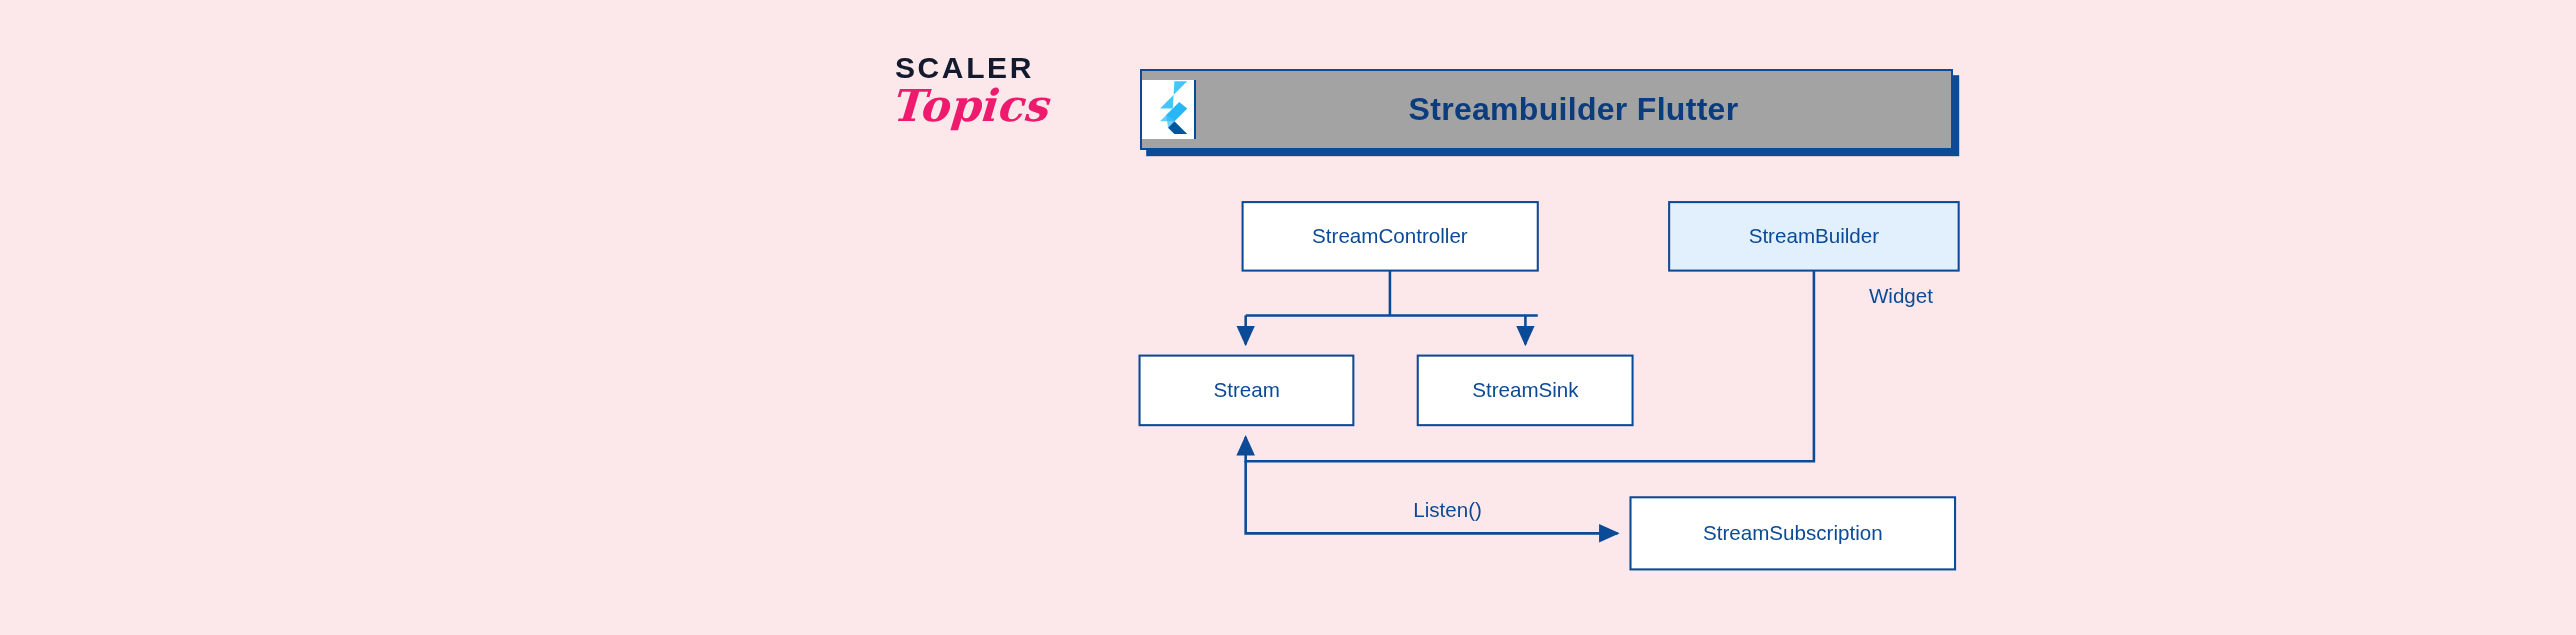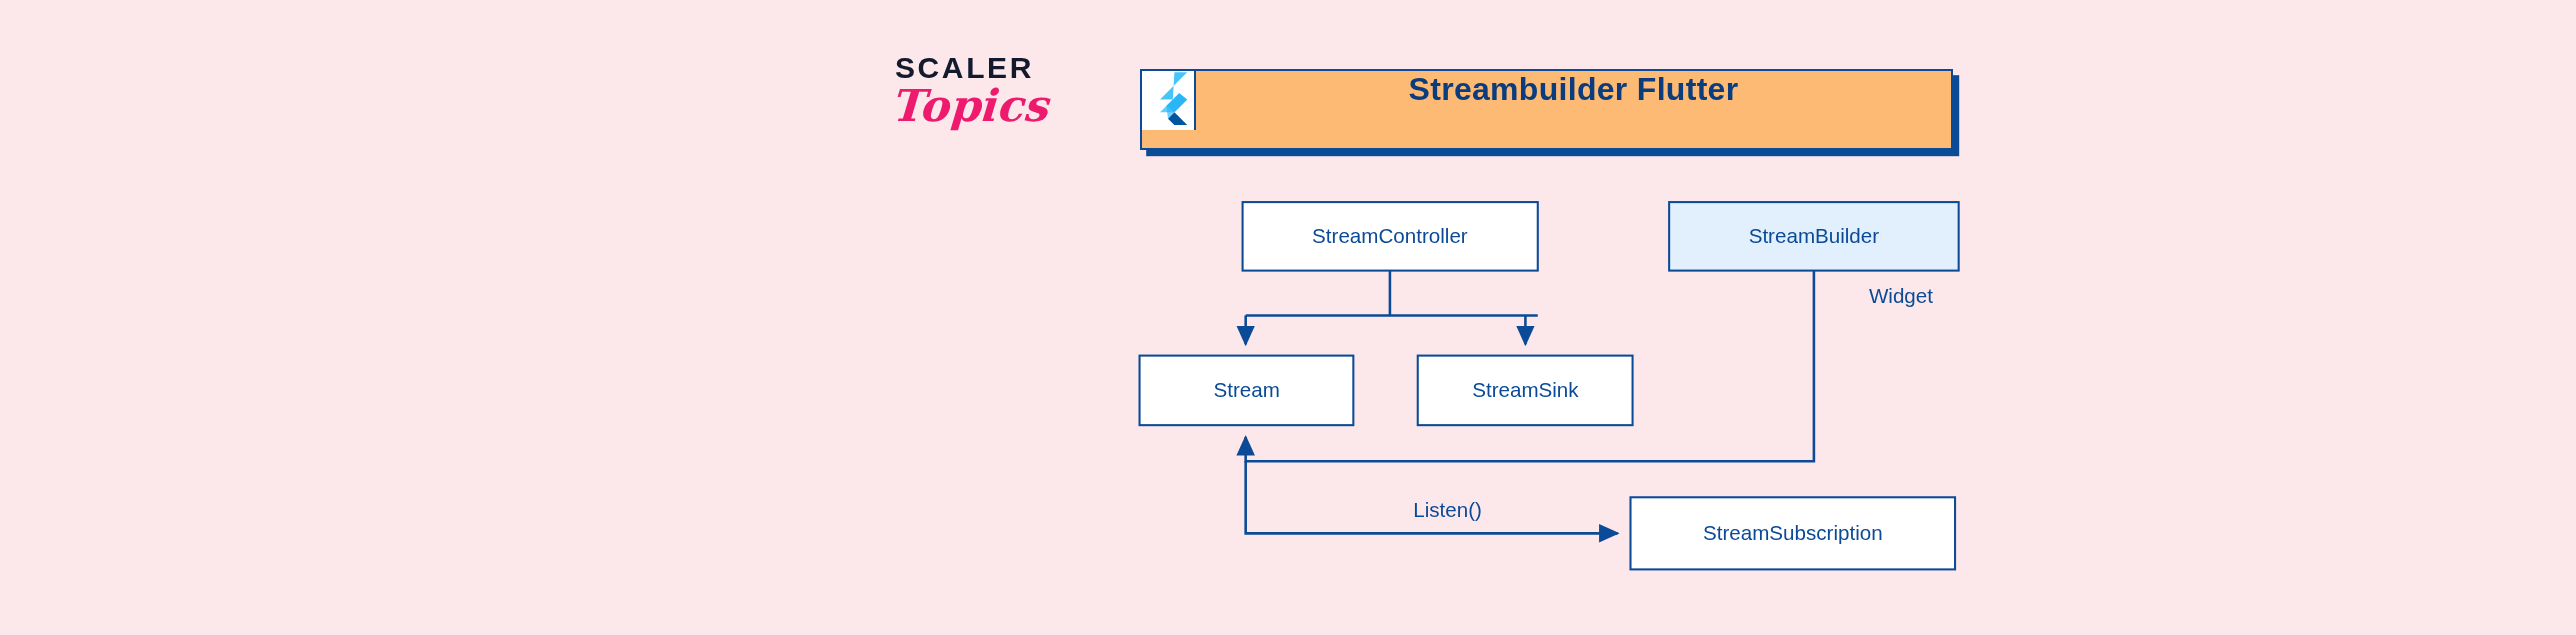--- a/index.html
+++ b/index.html
@@ -33,24 +33,24 @@
     margin-left:2.1px;
     transform:skewX(-6deg);
     transform-origin:left top;
   }
 
   
   #banner{
     position:absolute;left:1140px;top:69px;
     width:813px;height:81px;
     box-sizing:border-box;
-    background:#fdba74;
+    background:#a3a3a3;
     border:2.6px solid #0b4a96;
     box-shadow:6.2px 6.2px 0 0 #0b4a96;
-    display:flex;align-items:flex-start;
+    display:flex;align-items:center;
   }
   #banner .logocell{
     width:52px;flex:0 0 52px;
     border-right:2.1px solid #0b4a96;
     display:flex;align-items:center;justify-content:center;
     background:#ffffff;
   }
   #banner .titlecell{
     flex:1;display:flex;align-items:center;justify-content:center;
   }

